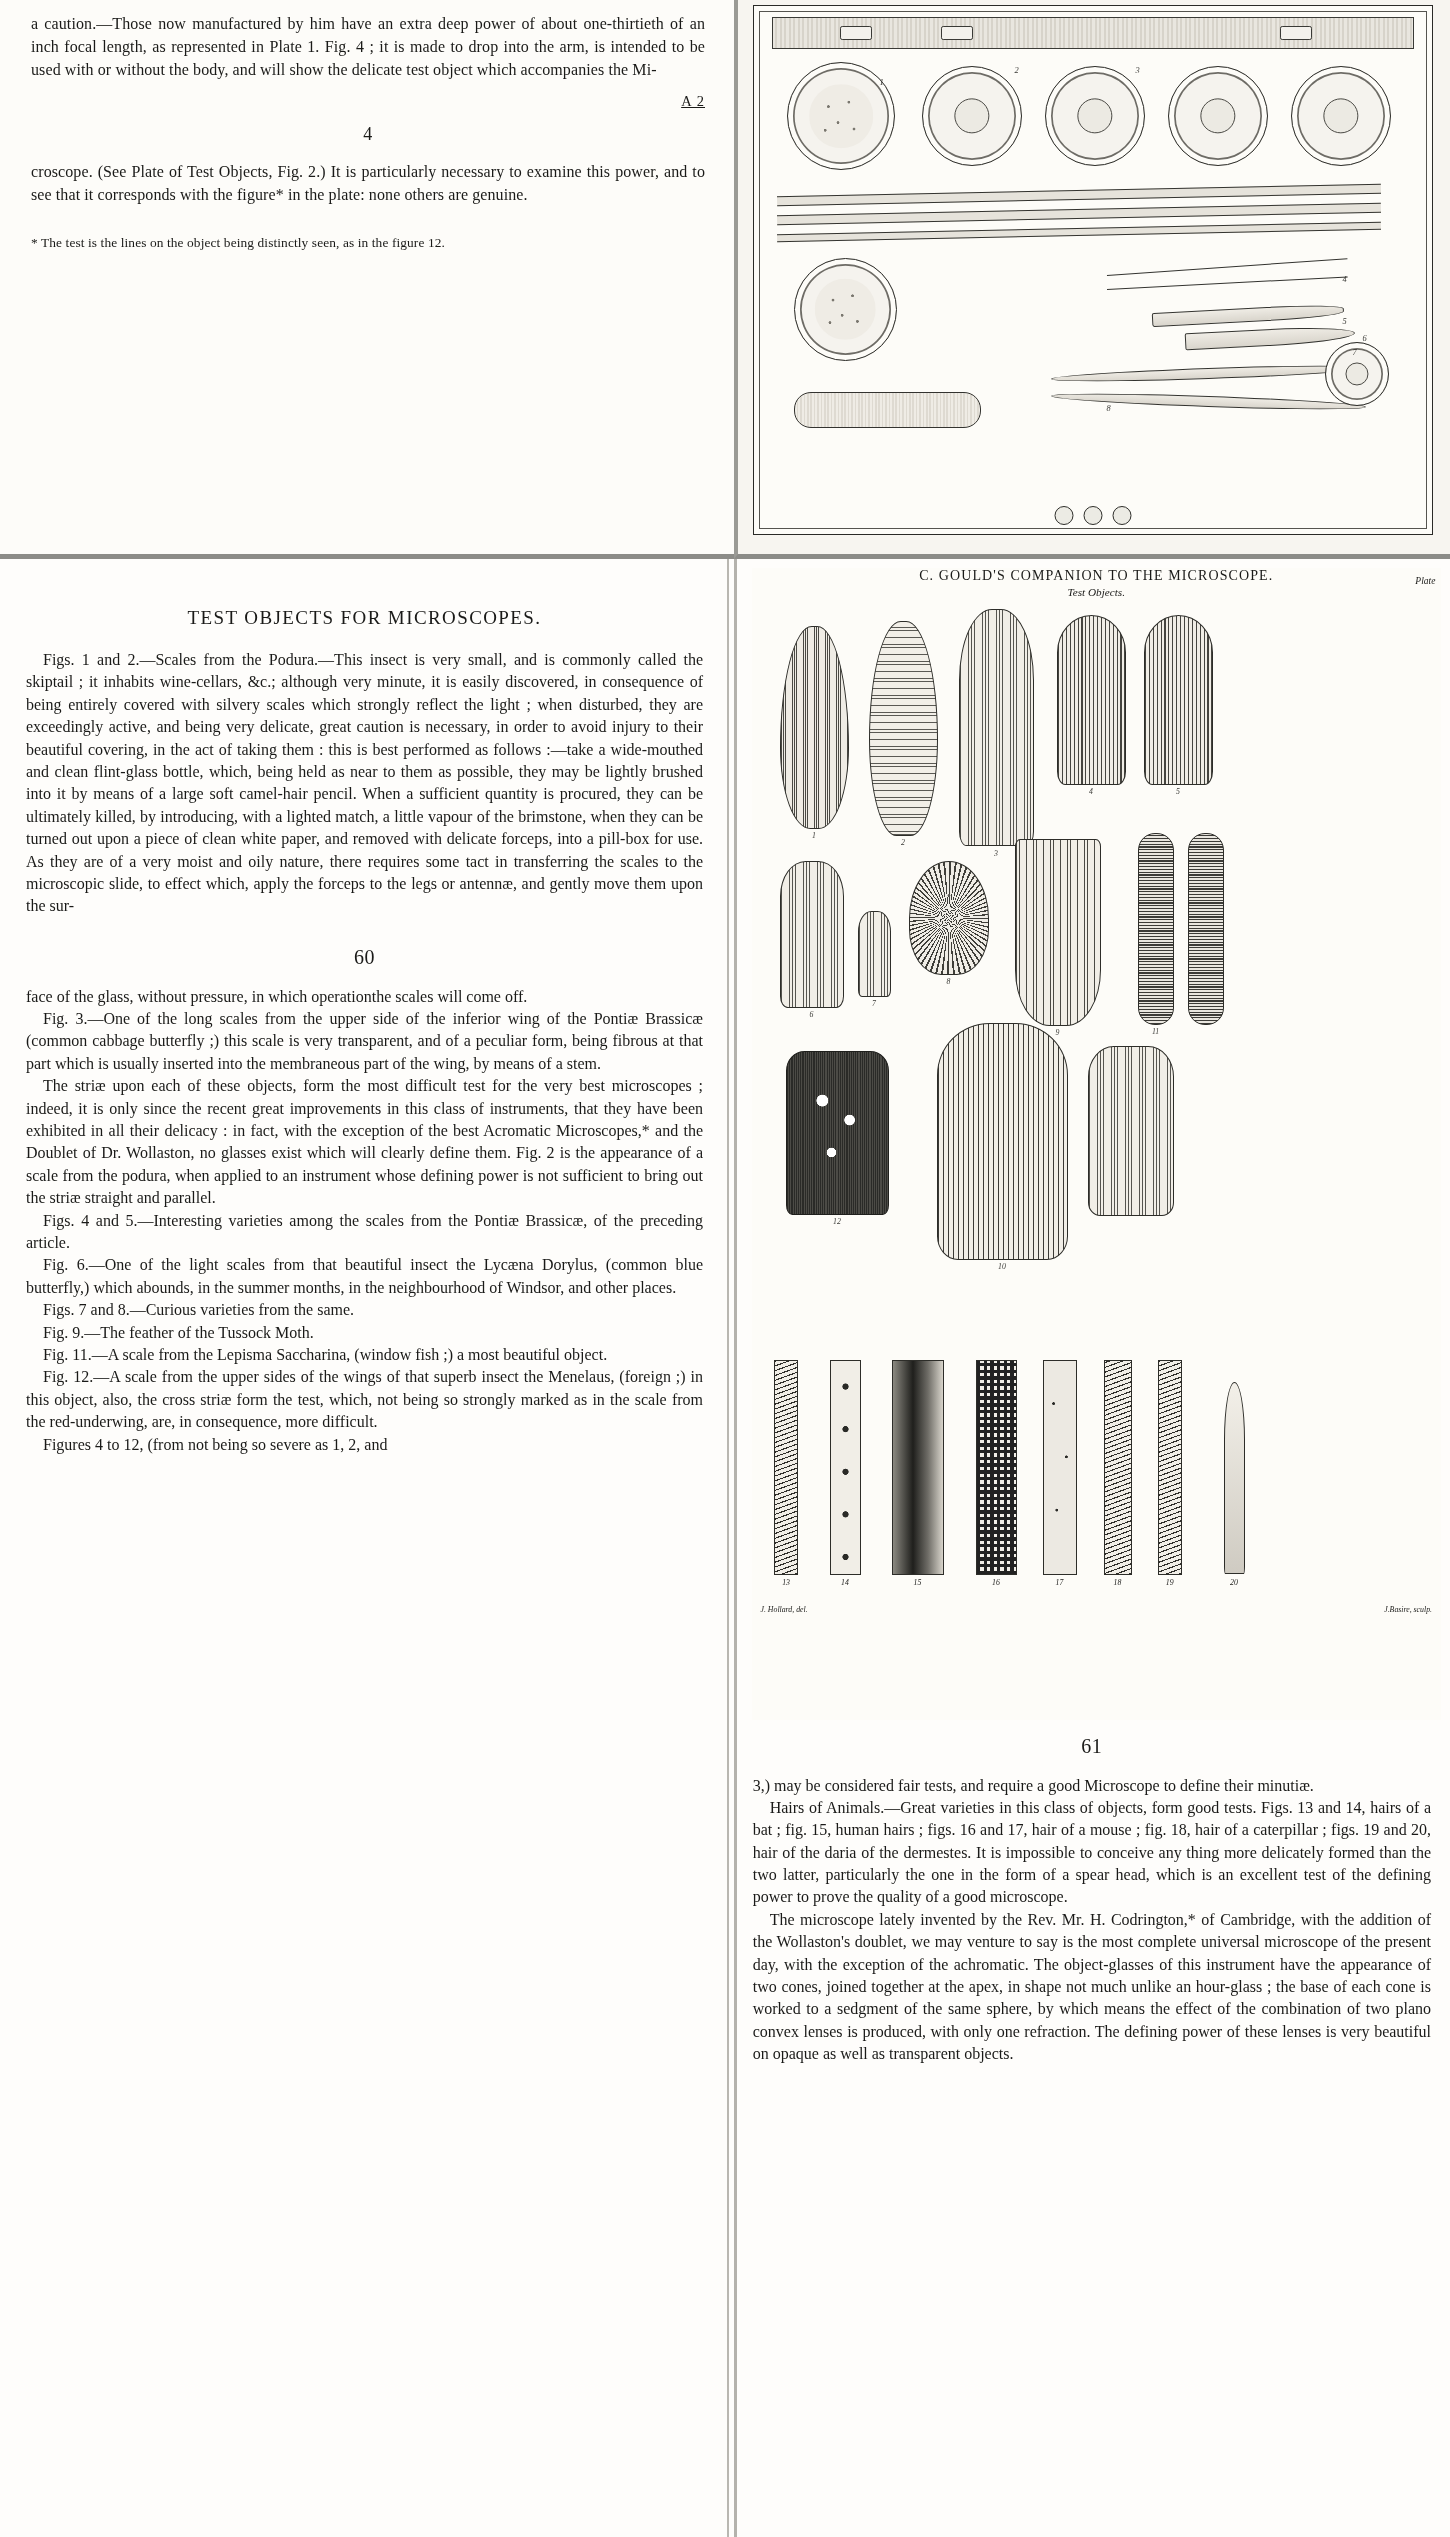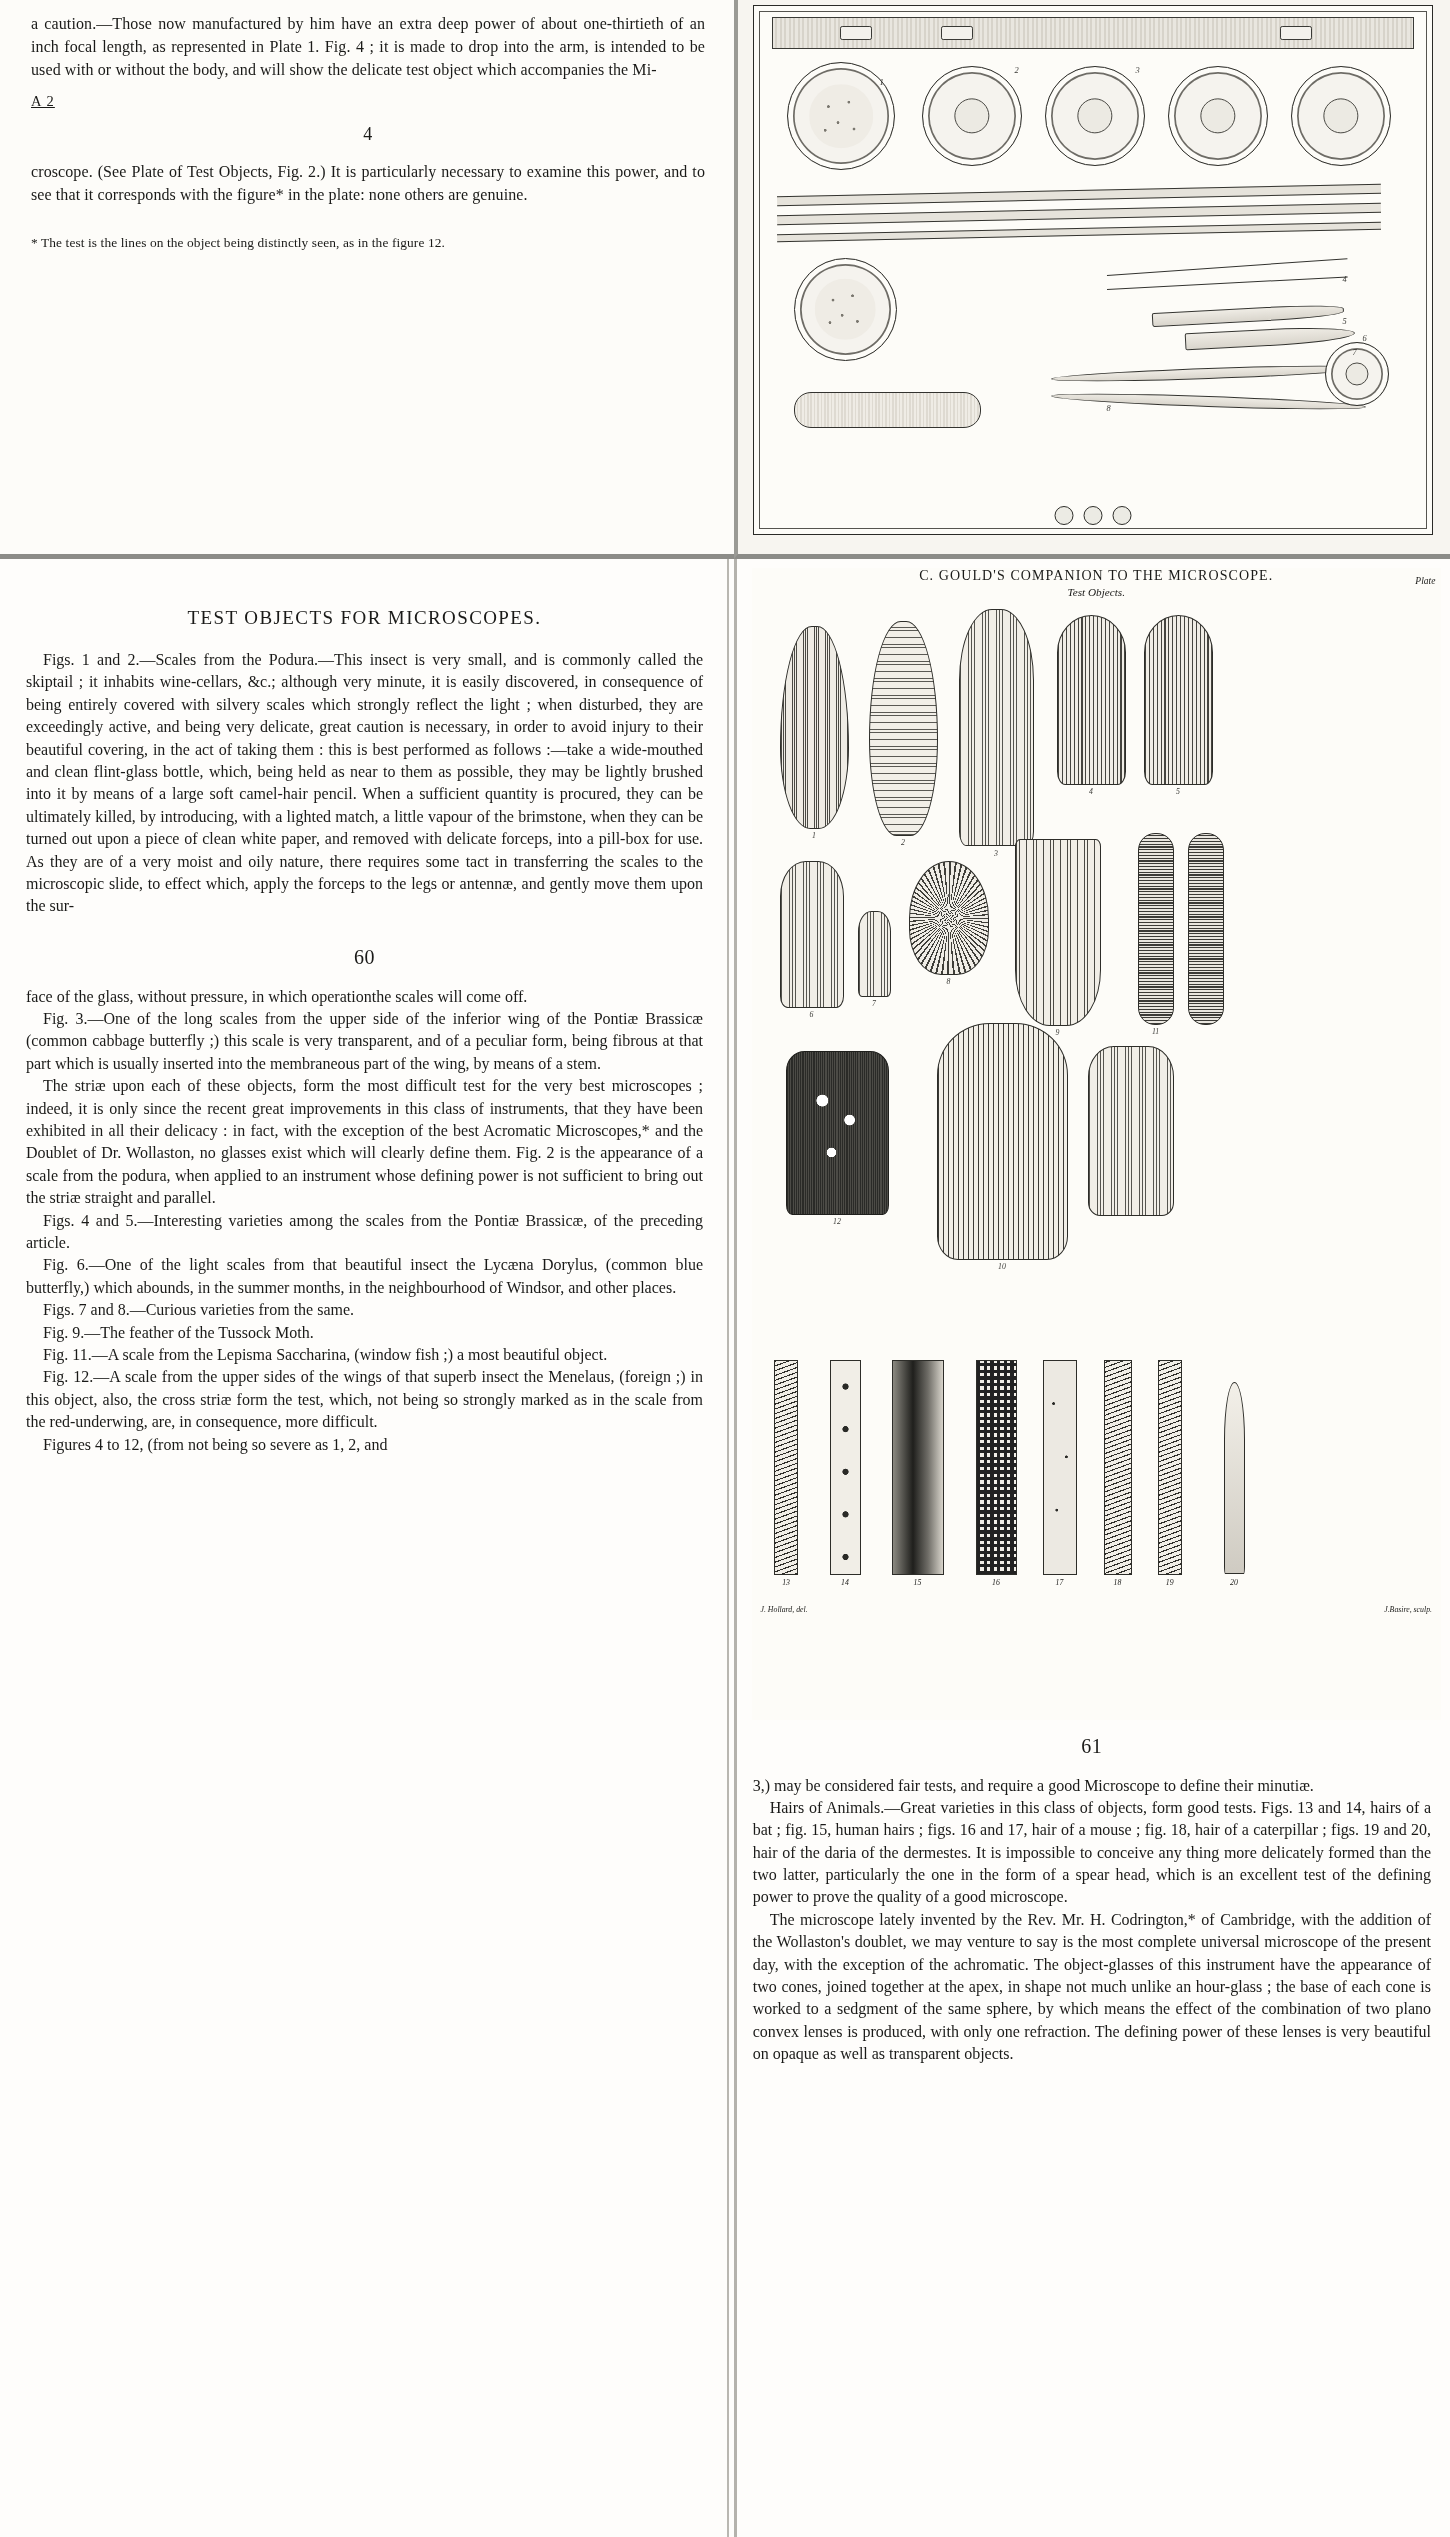--- a/index.html
+++ b/index.html
@@ -50,21 +50,21 @@
     letter-spacing: 0.1px;
   }
   .body-text p {
     margin: 0 0 3.4px 0;
     text-indent: 0;
   }
   .indent {
     text-indent: 19px;
   }
   .sig {
-    text-align: left;
+    text-align: right;
     font-size: 14.5px;
     letter-spacing: 1.1px;
     margin: 10px 0 3.4px;
     text-decoration: underline;
   }
   .pagenum {
     text-align: center;
     font-size: 18px;
     font-weight: normal;
     margin: 10px 0 12.3px;

